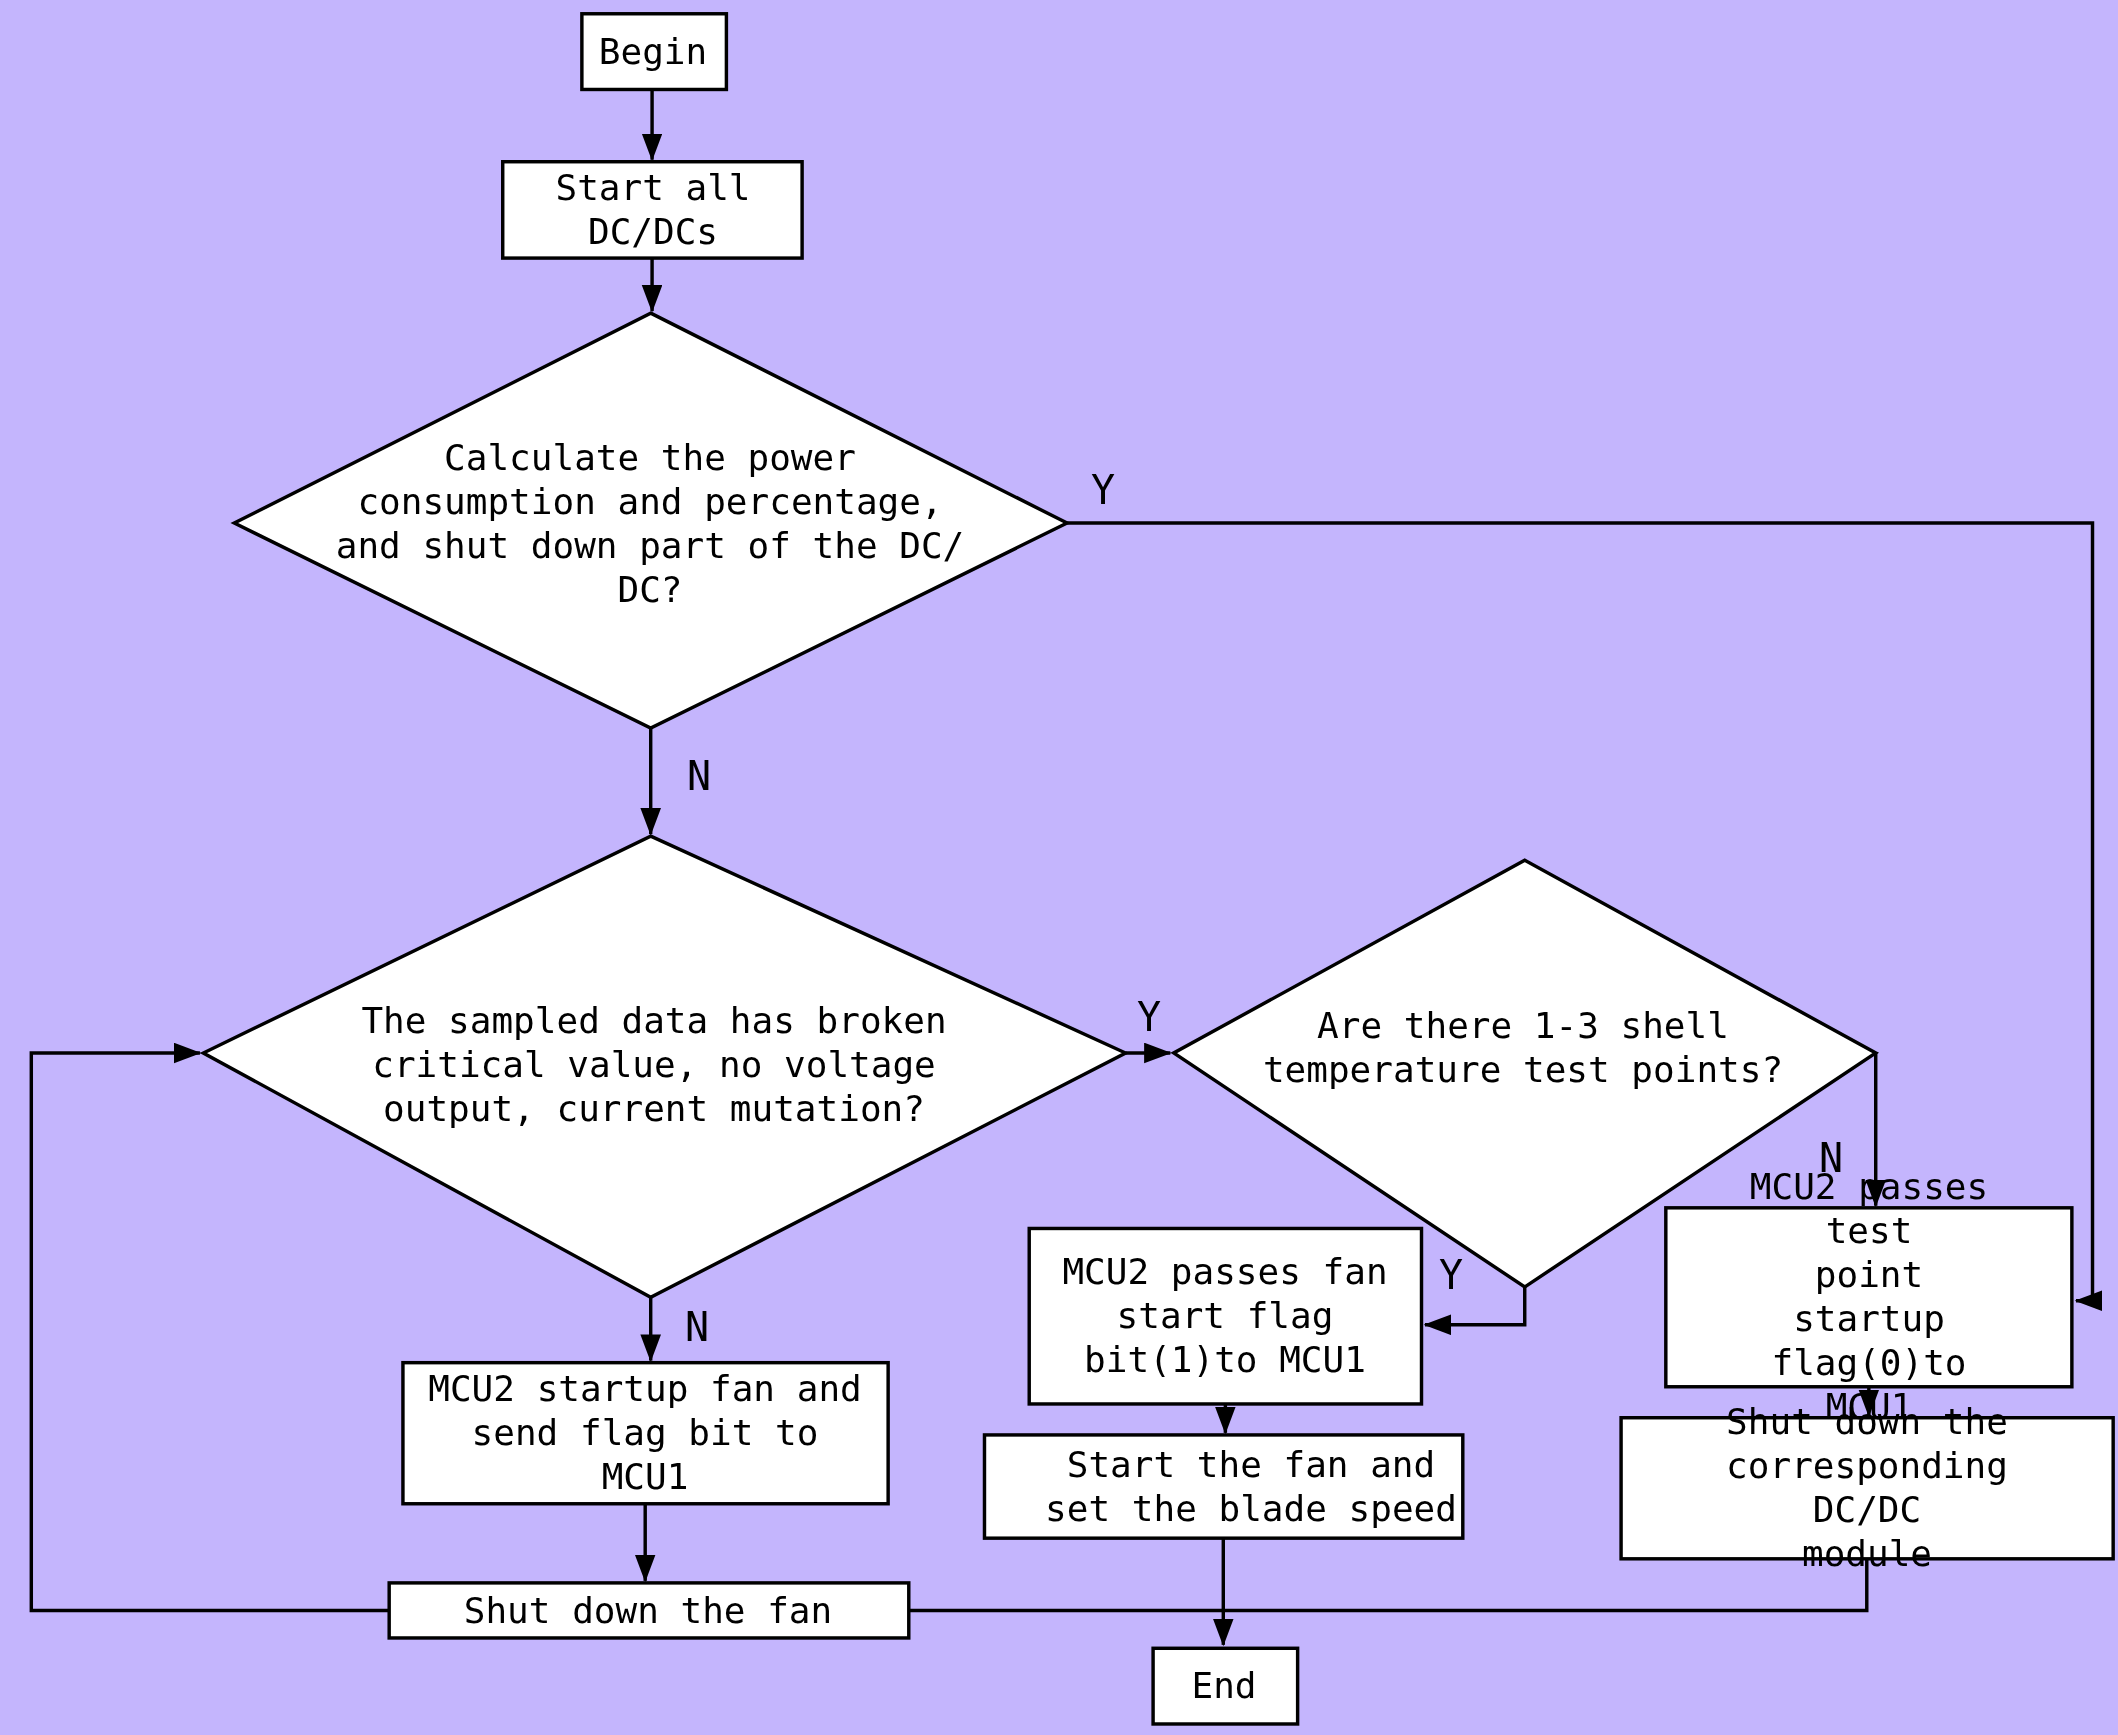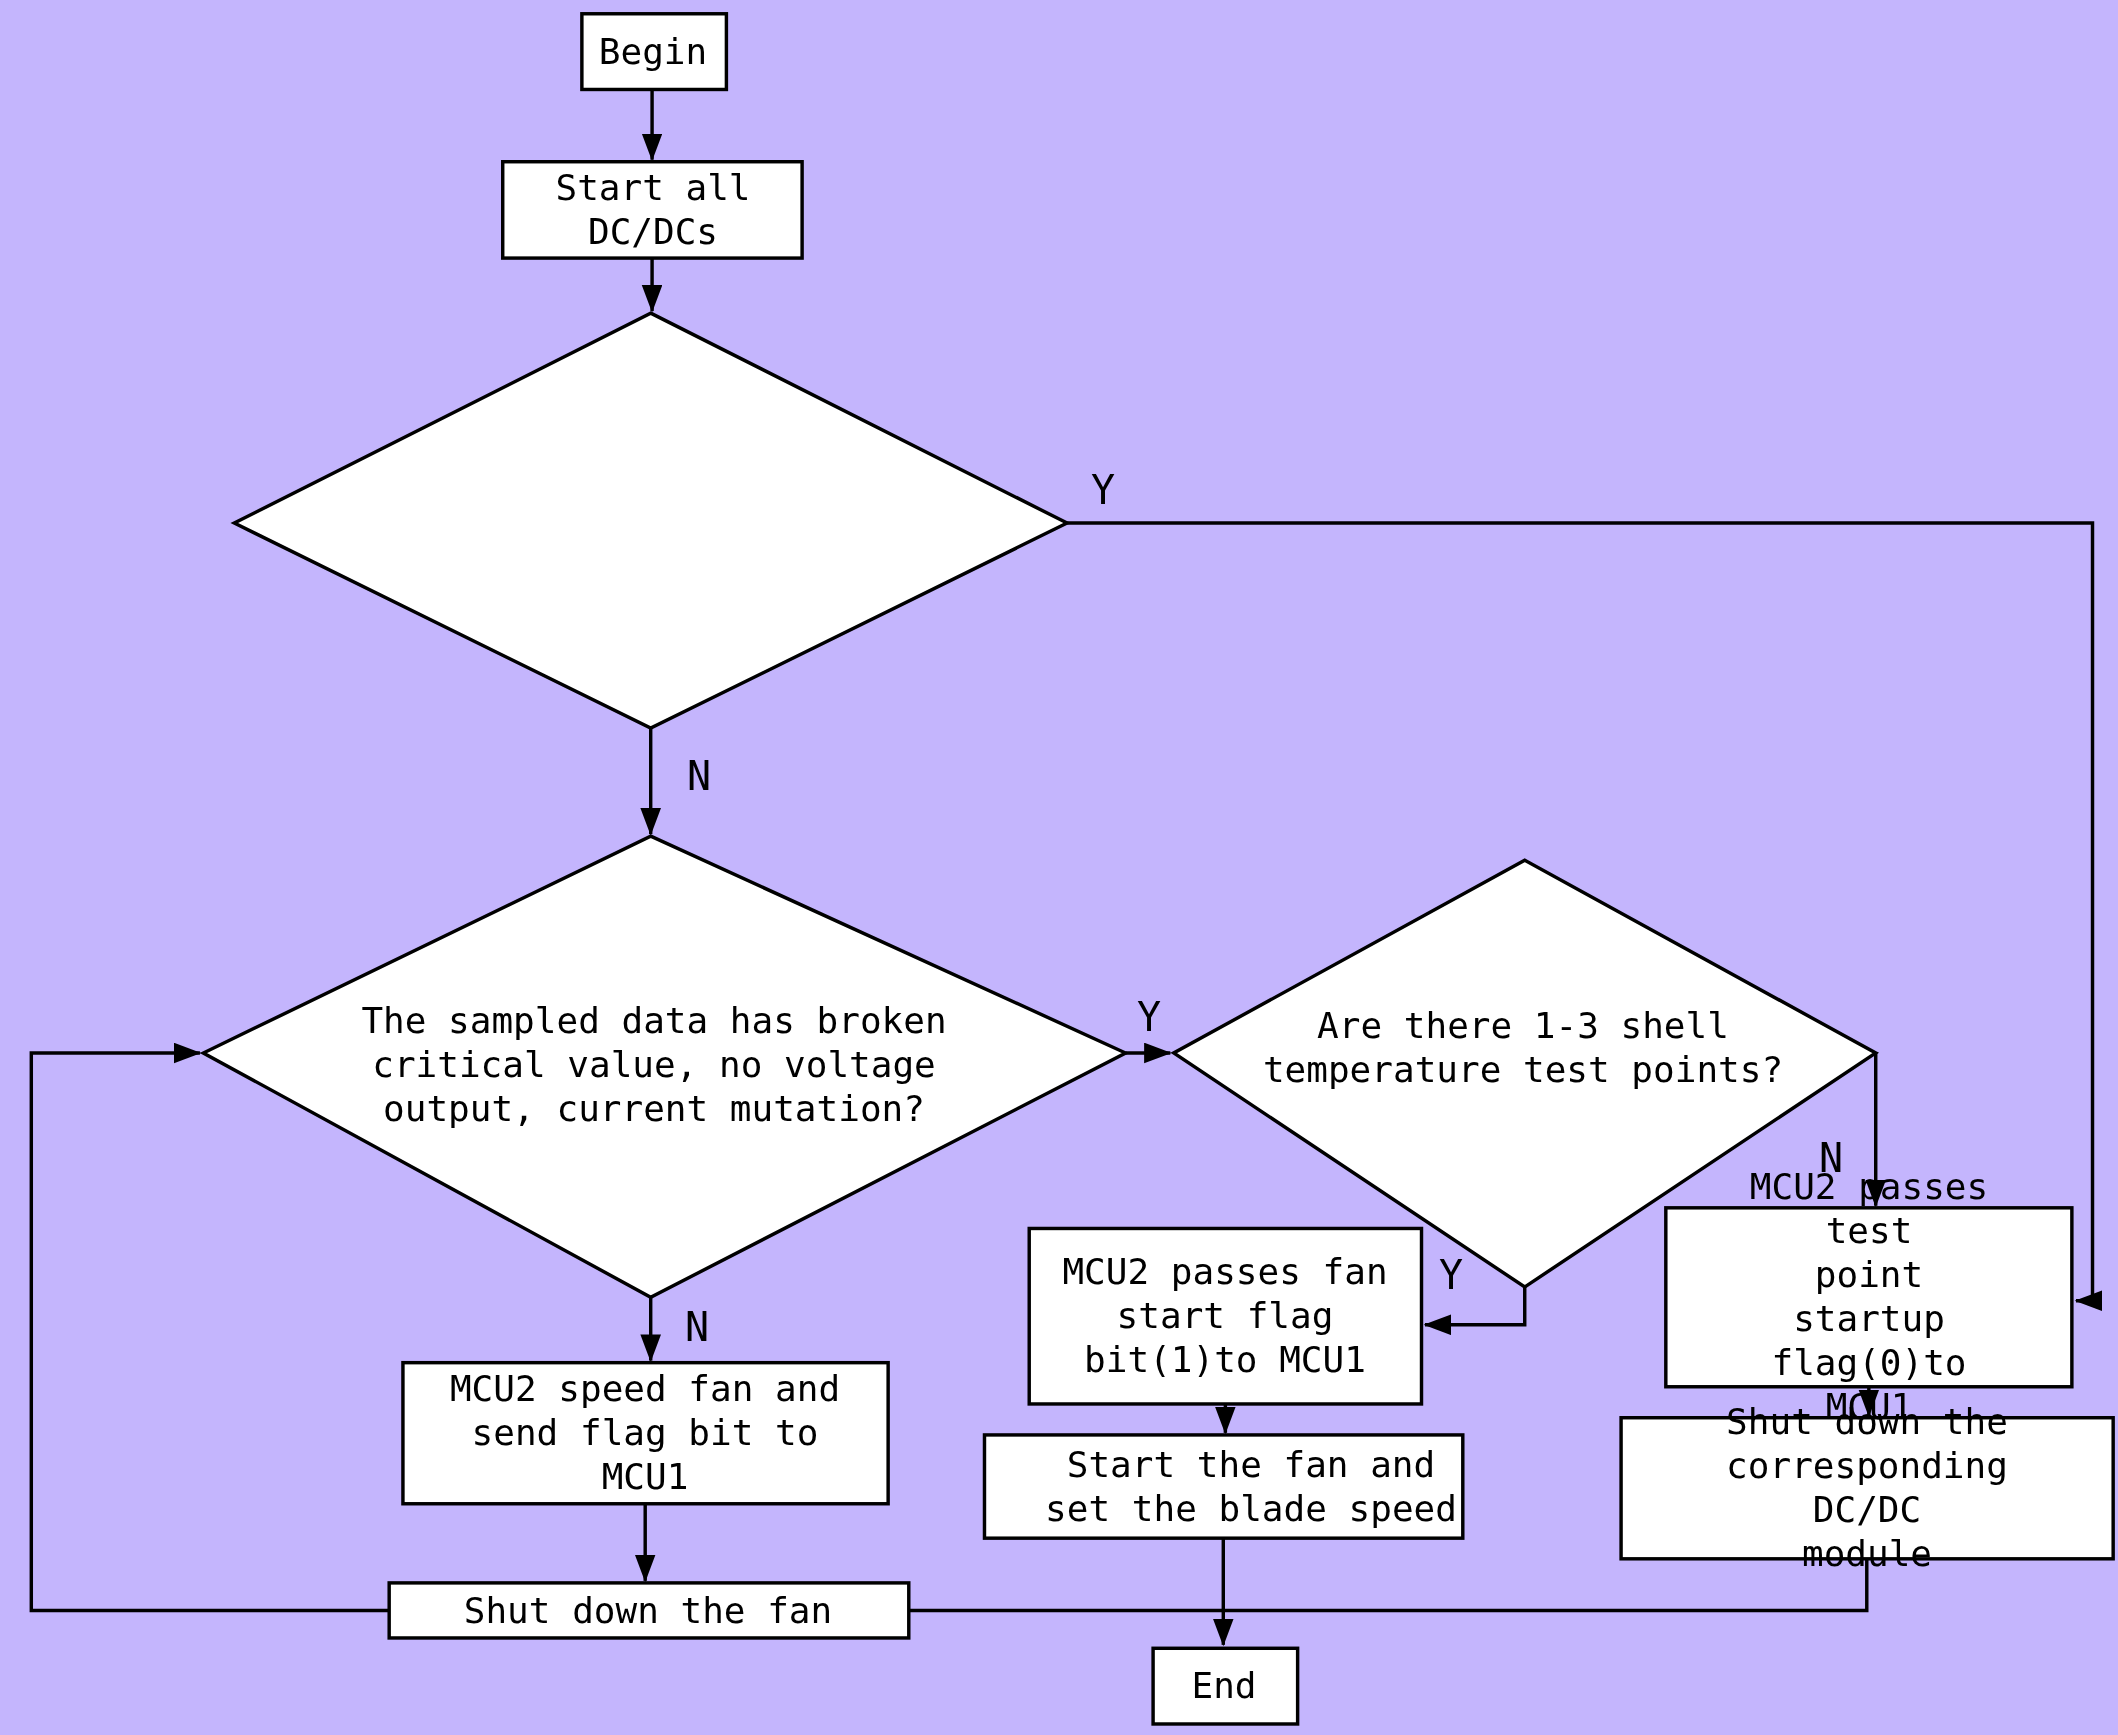--- a/index.html
+++ b/index.html
@@ -78,26 +78,30 @@
       <rect x="1430" y="2085" width="695" height="150"></rect>
       <rect x="2420" y="1755" width="590" height="260"></rect>
       <rect x="2355" y="2060" width="715" height="205"></rect>
       <rect x="1675" y="2395" width="210" height="110"></rect>
     </g>
   </svg>
 
   <div class="lbl" style="left:653px; top:52px;">Begin</div>
   <div class="lbl" style="left:653px; top:210px;">Start all
 DC/DCs</div>
+  <div class="lbl" style="left:650px; top:524px;">Calculate the power
+consumption and percentage,
+and shut down part of the DC/
+DC?</div>
   <div class="lbl" style="left:654px; top:1065px;text-align:center;">The sampled data has broken
 critical value, no voltage
 output, current mutation?</div>
   <div class="lbl" style="left:1523px; top:1048px;">Are there 1-3 shell
 temperature test points?</div>
-  <div class="lbl" style="left:645px; top:1433px;">MCU2 speed fan and
+  <div class="lbl" style="left:645px; top:1433px;">MCU2 startup fan and
 send flag bit to
 MCU1</div>
   <div class="lbl" style="left:648px; top:1611px;">Shut down the fan</div>
   <div class="lbl" style="left:1225px; top:1316px;">MCU2 passes fan
 start flag
 bit(1)to MCU1</div>
   <div class="lbl" style="left:1223px; top:1487px;margin-left:28px;">Start the fan and
 set the blade speed</div>
   <div class="lbl" style="left:1869px; top:1297px;text-align:center;">MCU2 passes test
 point startup

